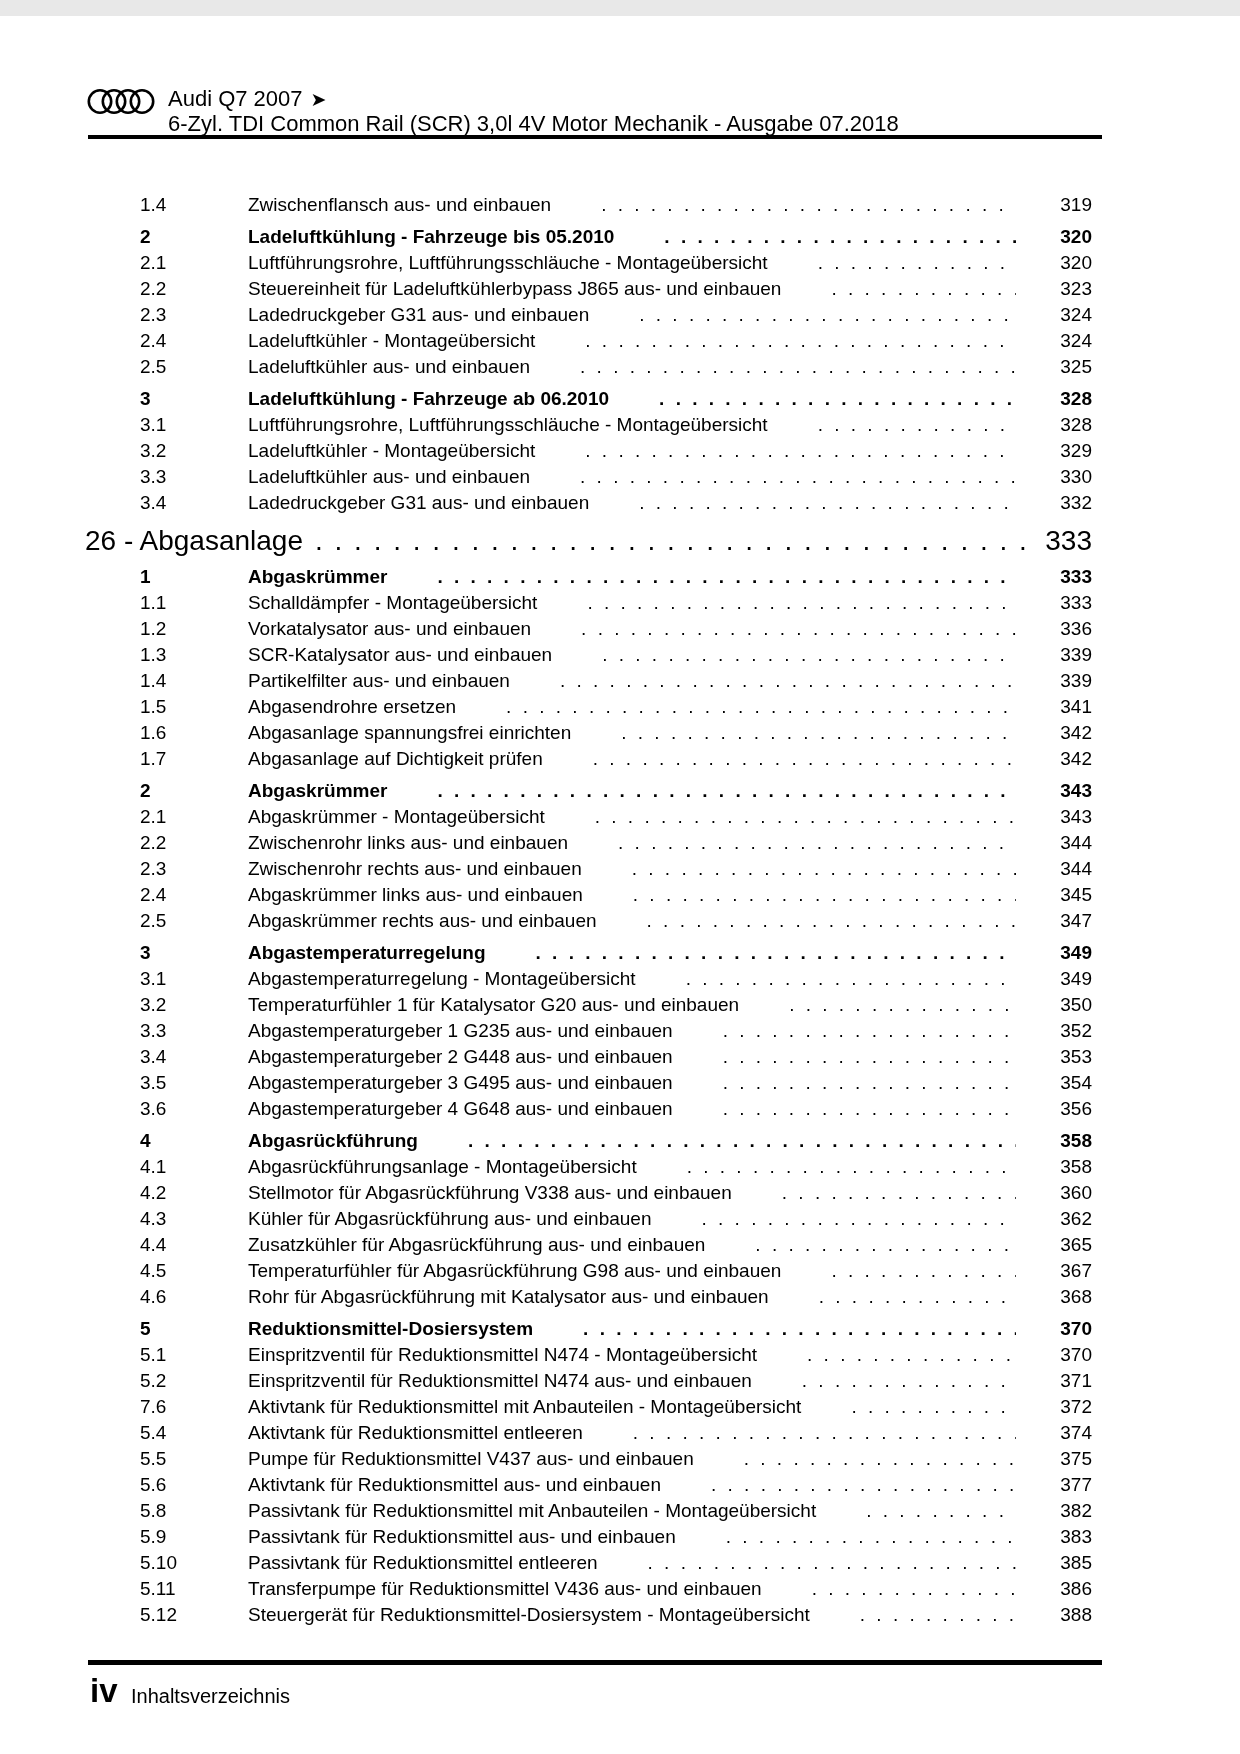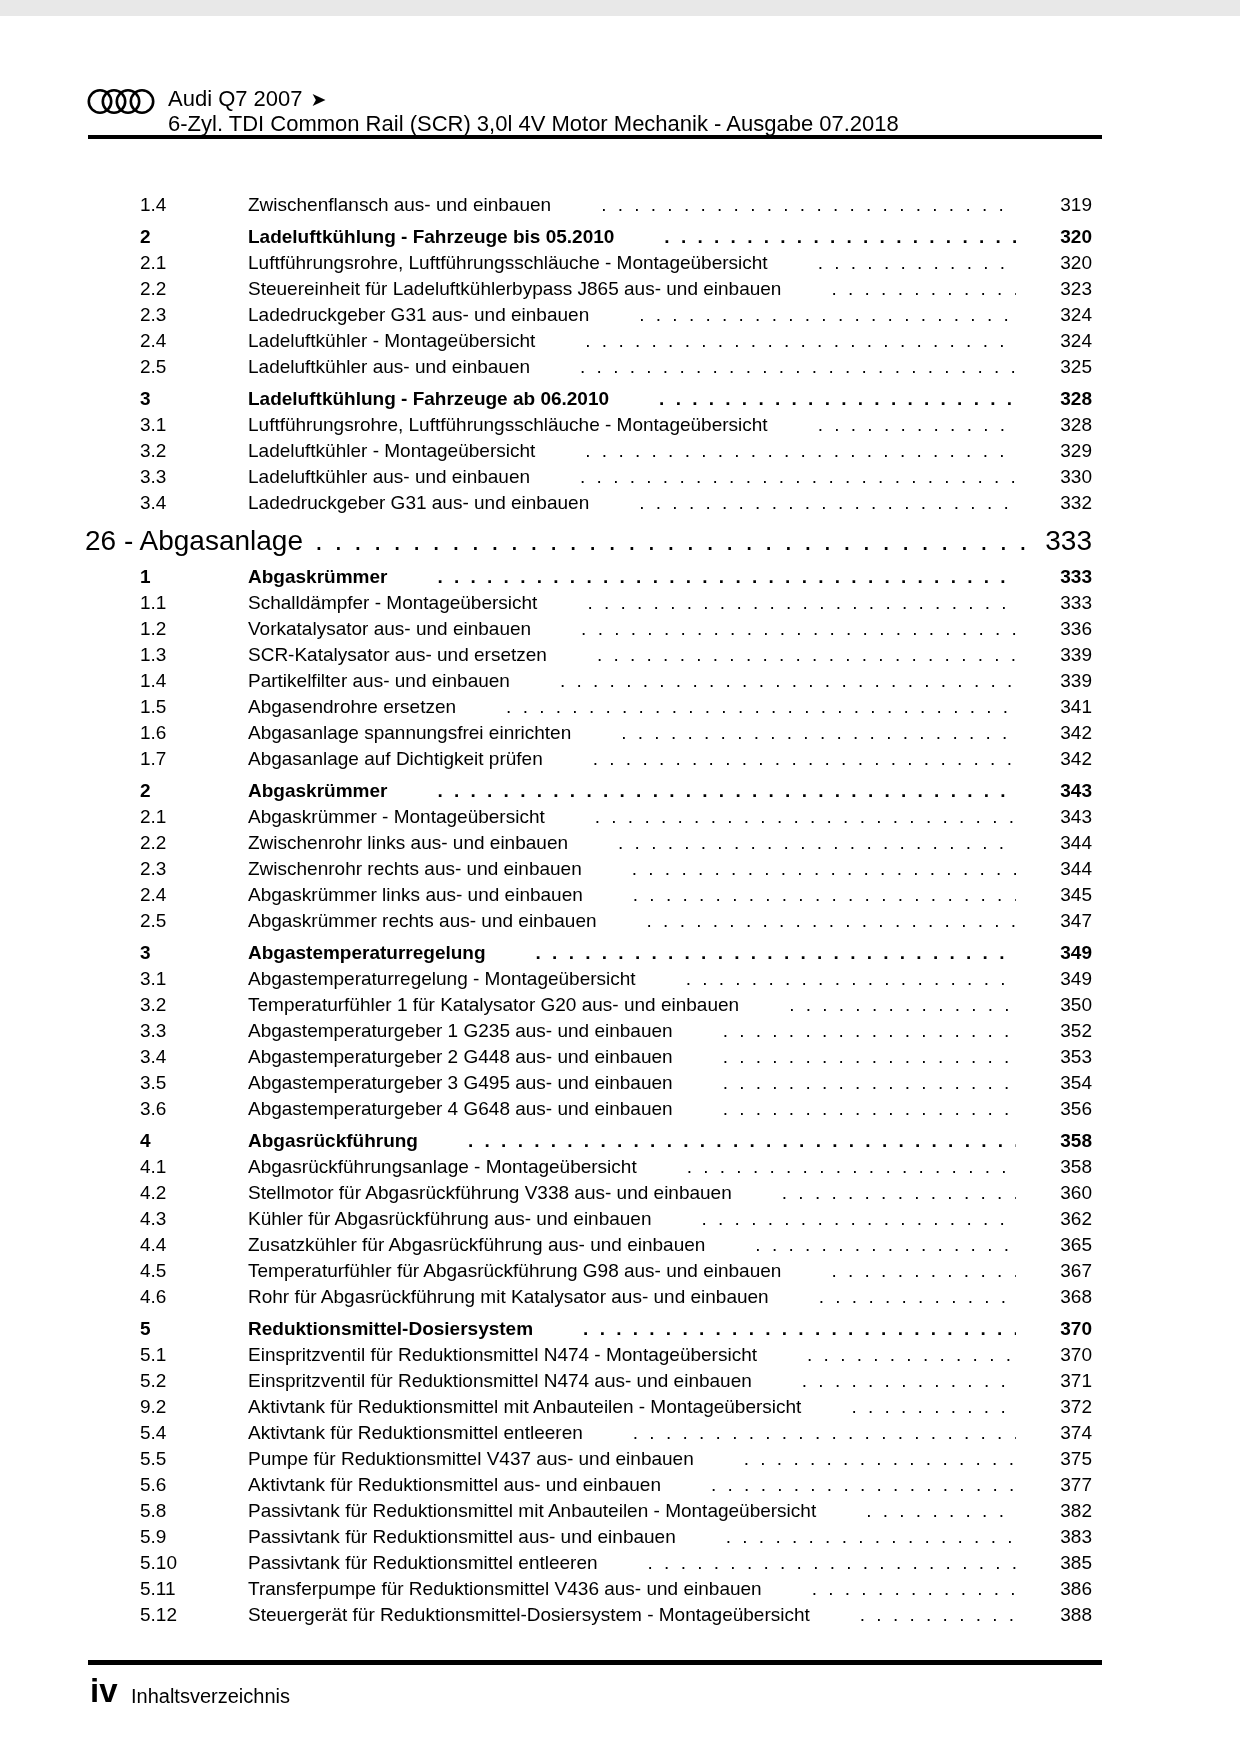--- a/index.html
+++ b/index.html
@@ -189,21 +189,21 @@
     <span class="pagenum">333</span>
   </div>
         <div class="row">
     <span class="num">1.2</span>
     <span class="title">Vorkatalysator aus- und einbauen</span>
     <span class="leader"></span>
     <span class="pagenum">336</span>
   </div>
         <div class="row">
     <span class="num">1.3</span>
-    <span class="title">SCR-Katalysator aus- und ersetzen</span>
+    <span class="title">SCR-Katalysator aus- und einbauen</span>
     <span class="leader"></span>
     <span class="pagenum">339</span>
   </div>
         <div class="row">
     <span class="num">1.4</span>
     <span class="title">Partikelfilter aus- und einbauen</span>
     <span class="leader"></span>
     <span class="pagenum">339</span>
   </div>
         <div class="row">
@@ -356,21 +356,21 @@
     <span class="leader"></span>
     <span class="pagenum">370</span>
   </div>
         <div class="row">
     <span class="num">5.2</span>
     <span class="title">Einspritzventil für Reduktionsmittel N474 aus- und einbauen</span>
     <span class="leader"></span>
     <span class="pagenum">371</span>
   </div>
         <div class="row">
-    <span class="num">9.2</span>
+    <span class="num">7.6</span>
     <span class="title">Aktivtank für Reduktionsmittel mit Anbauteilen - Montageübersicht</span>
     <span class="leader"></span>
     <span class="pagenum">372</span>
   </div>
         <div class="row">
     <span class="num">5.4</span>
     <span class="title">Aktivtank für Reduktionsmittel entleeren</span>
     <span class="leader"></span>
     <span class="pagenum">374</span>
   </div>

